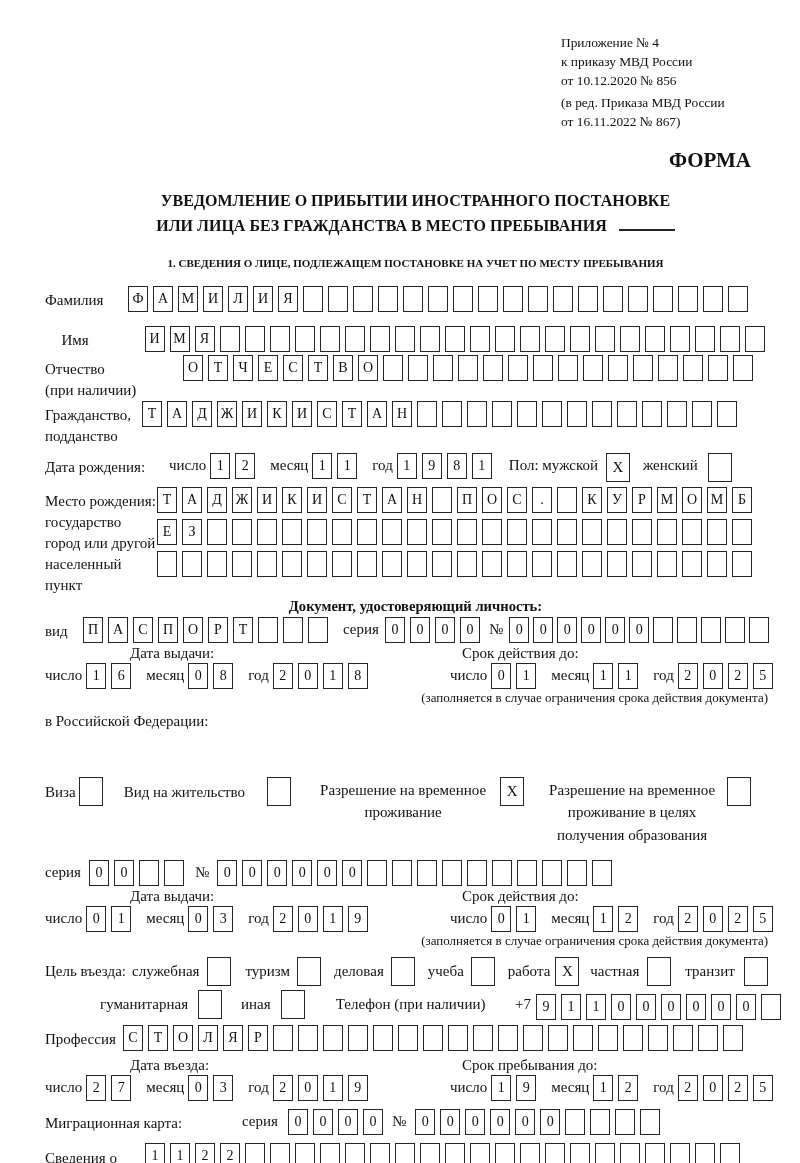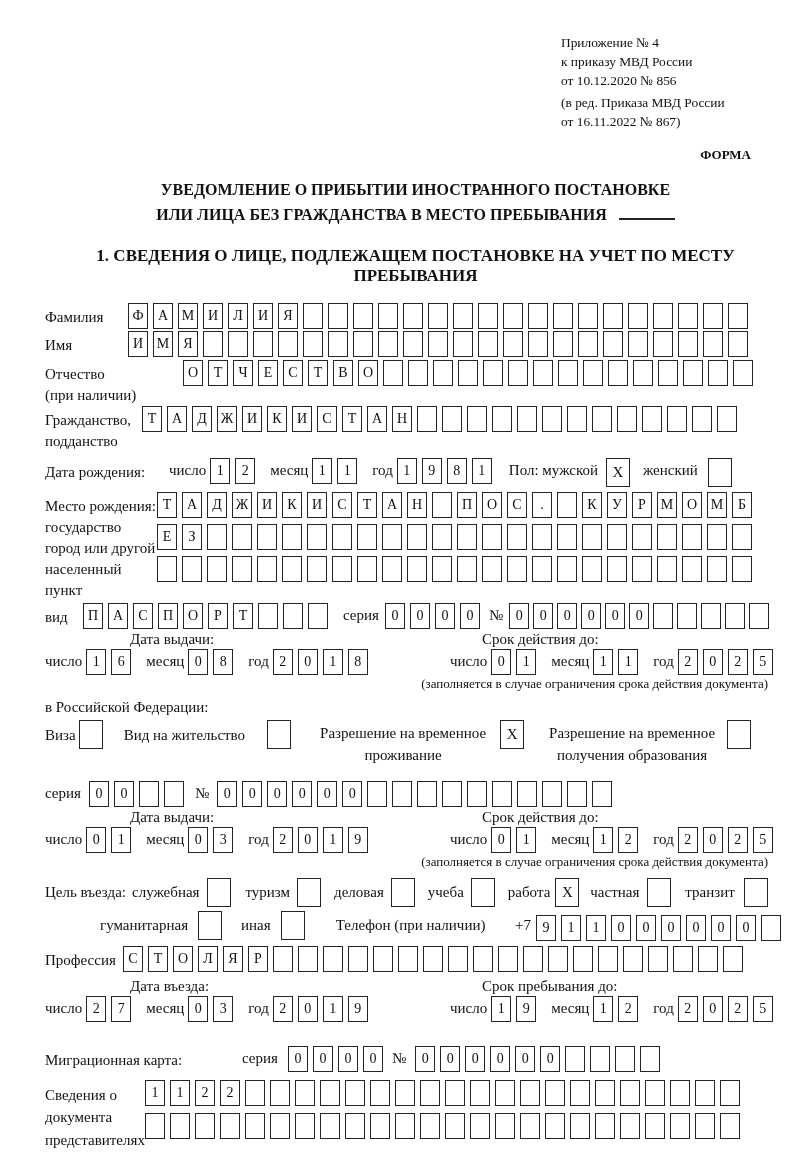--- a/index.html
+++ b/index.html
@@ -7,27 +7,27 @@
   body {
     width:800px; height:1163px; overflow:hidden;
     color:#111; font-family:"Liberation Serif", serif; font-size:15px;
   }
   .page { padding:34px 14px 0 45px; }
 
   
   .top { display:flex; justify-content:flex-end; padding-right:33px; }
   .note { width:192px; font-size:13.4px; line-height:1.4; }
   .note .grp2 { margin-top:4px; }
-  .forma { margin-top:14px; font-weight:bold; font-size:13px; text-align:right; padding-right:2px; }
+  .forma { margin-top:14px; font-weight:bold; font-size:21px; text-align:right; padding-right:2px; }
 
   
   .title { margin-top:14px; text-align:center; font-weight:bold; font-size:16px; line-height:1.55; }
   .blank-line { display:inline-block; width:56px; border-bottom:2px solid #222; height:14px; margin-left:12px; }
 
-  .sect { margin-top:18px; text-align:center; font-weight:bold; font-size:17px; }
+  .sect { margin-top:18px; text-align:center; font-weight:bold; font-size:11px; }
 
   
   .boxes { display:flex; flex:none; }
   .cb {
     display:inline-flex; flex:none; align-items:center; justify-content:center;
     width:20px; height:26px; border:1.8px solid #252525; margin-right:5px;
     font-size:14px; background:#fff;
   }
   .tight .cb { width:20px; margin-right:4px; }
   .check .cb { width:24px; height:29px; font-size:15px; }
@@ -36,26 +36,26 @@
   .flabel { flex:none; padding-top:4px; line-height:1.4; }
   .dlab { flex:none; padding-top:4px; margin-right:4px; }
   .g { margin-left:10px; }
 
   
   .dates { display:flex; margin-top:2px; }
   .dcol.left { width:405px; flex:none; }
   .dcol.right { flex:1; }
   .dhead { font-size:15px; }
   .dcol.left .dhead { margin-left:85px; }
-  .dcol.right .dhead { margin-left:32px; }
+  .dcol.right .dhead { margin-left:12px; }
   .drow { display:flex; align-items:flex-start; margin-top:1px; }
   .note-right { text-align:right; padding-right:18px; font-size:13px; margin-top:1px; }
 
   .permit-row { display:flex; align-items:flex-start; margin-top:4px; }
-  .pgroup { display:flex; align-items:flex-start; }
+  .pgroup { display:flex; align-items:flex-start;margin-top:43px; }
   .plab { padding-top:7px; }
   .plines { text-align:center; line-height:1.5; padding-top:2px; }
   .purpose { display:flex; align-items:flex-start; margin-top:8px; }
   .purpose .plab { padding-top:6px; }
   .center { text-align:center; }
 </style>
 </head>
 <body>
 
 <div class="page">
@@ -104,21 +104,21 @@
         <span class="cb"></span>
         <span class="cb"></span>
         <span class="cb"></span>
         <span class="cb"></span>
         <span class="cb"></span>
         <span class="cb"></span>
         <span class="cb"></span>
       </div>
   </div>
 
-  <div class="frow" style="margin-top:2px;">
+  <div class="frow" style="margin-top:14px;justify-content:center;">
     <div class="flabel" style="width:83px;">Имя</div>
     <div class="boxes">
         <span class="cb">И</span>
         <span class="cb">М</span>
         <span class="cb">Я</span>
         <span class="cb"></span>
         <span class="cb"></span>
         <span class="cb"></span>
         <span class="cb"></span>
         <span class="cb"></span>
@@ -318,20 +318,21 @@
           <span class="cb"></span>
           <span class="cb"></span>
           <span class="cb"></span>
           <span class="cb"></span>
           <span class="cb"></span>
           <span class="cb"></span>
         </div>
     </div>
   </div>
 
+  <div class="center" style="font-weight:bold; font-size:14.6px; margin-top:2px;">Документ, удостоверяющий личность:</div>
 
   <div class="frow" style="margin-top:2px;">
     <div class="flabel" style="width:38px;">вид</div>
     <div class="boxes">
         <span class="cb">П</span>
         <span class="cb">А</span>
         <span class="cb">С</span>
         <span class="cb">П</span>
         <span class="cb">О</span>
         <span class="cb">Р</span>
@@ -431,20 +432,21 @@
         <div>Разрешение на временное</div>
         <div>проживание</div>
       </div>
       <div class="boxes check" style="margin-left:14px;">
           <span class="cb">X</span>
         </div>
     </div>
     <div class="pgroup" style="margin-left:20px;">
       <div class="plines">
         <div>Разрешение на временное</div>
+        <div>проживание в целях</div>
         <div>получения образования</div>
       </div>
       <div class="boxes check" style="margin-left:12px;">
           <span class="cb"></span>
         </div>
     </div>
   </div>
 
   <div class="frow" style="margin-top:14px;">
     <span class="dlab">серия</span>
@@ -651,21 +653,21 @@
         <div class="boxes">
             <span class="cb">2</span>
             <span class="cb">0</span>
             <span class="cb">2</span>
             <span class="cb">5</span>
           </div>
       </div>
     </div>
   </div>
 
-  <div class="frow" style="margin-top:24px;">
+  <div class="frow" style="margin-top:8px;">
     <div class="flabel" style="width:155px;">Миграционная карта:</div>
     <span class="dlab" style="margin-left:42px;">серия</span>
     <div class="boxes" style="margin-left:6px;">
         <span class="cb">0</span>
         <span class="cb">0</span>
         <span class="cb">0</span>
         <span class="cb">0</span>
       </div>
     <span class="dlab" style="margin-left:4px;">№</span>
     <div class="boxes" style="margin-left:5px;">

